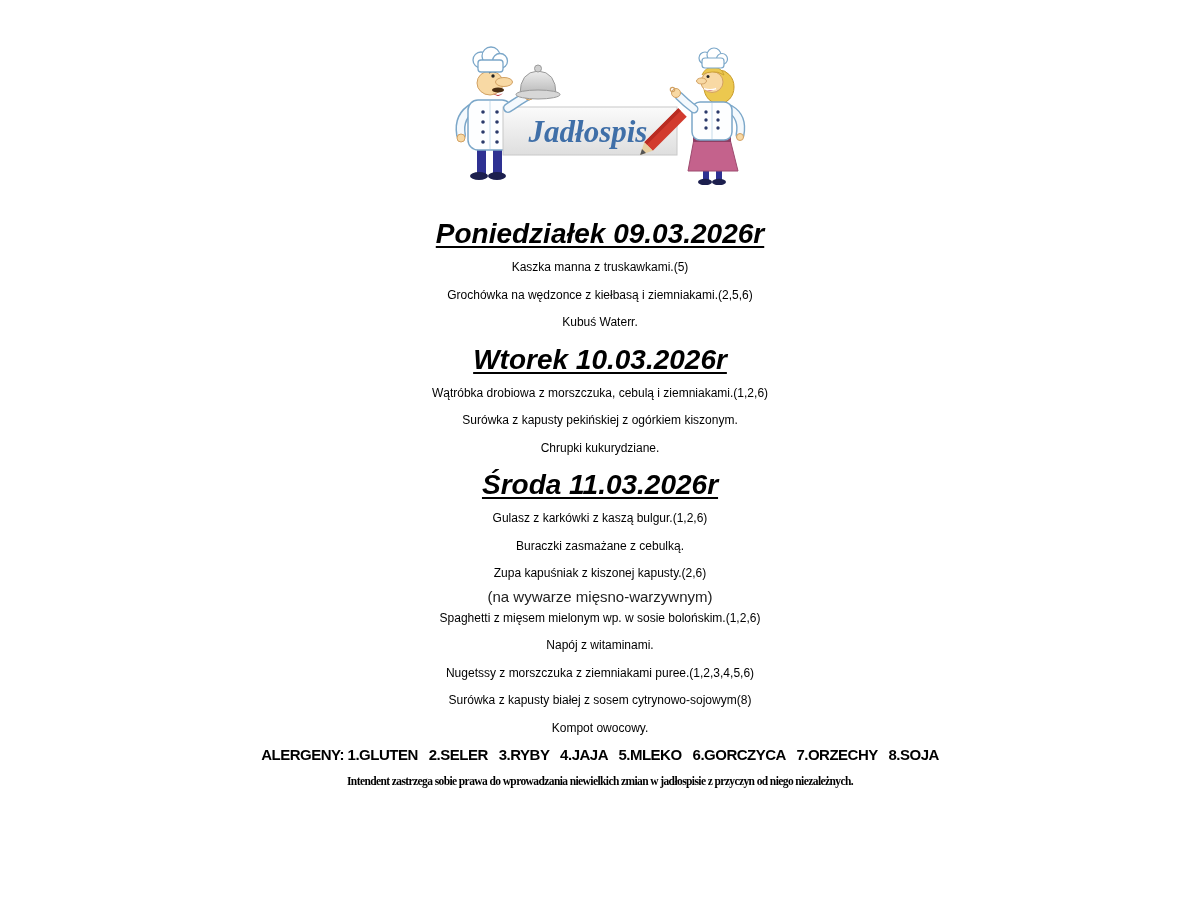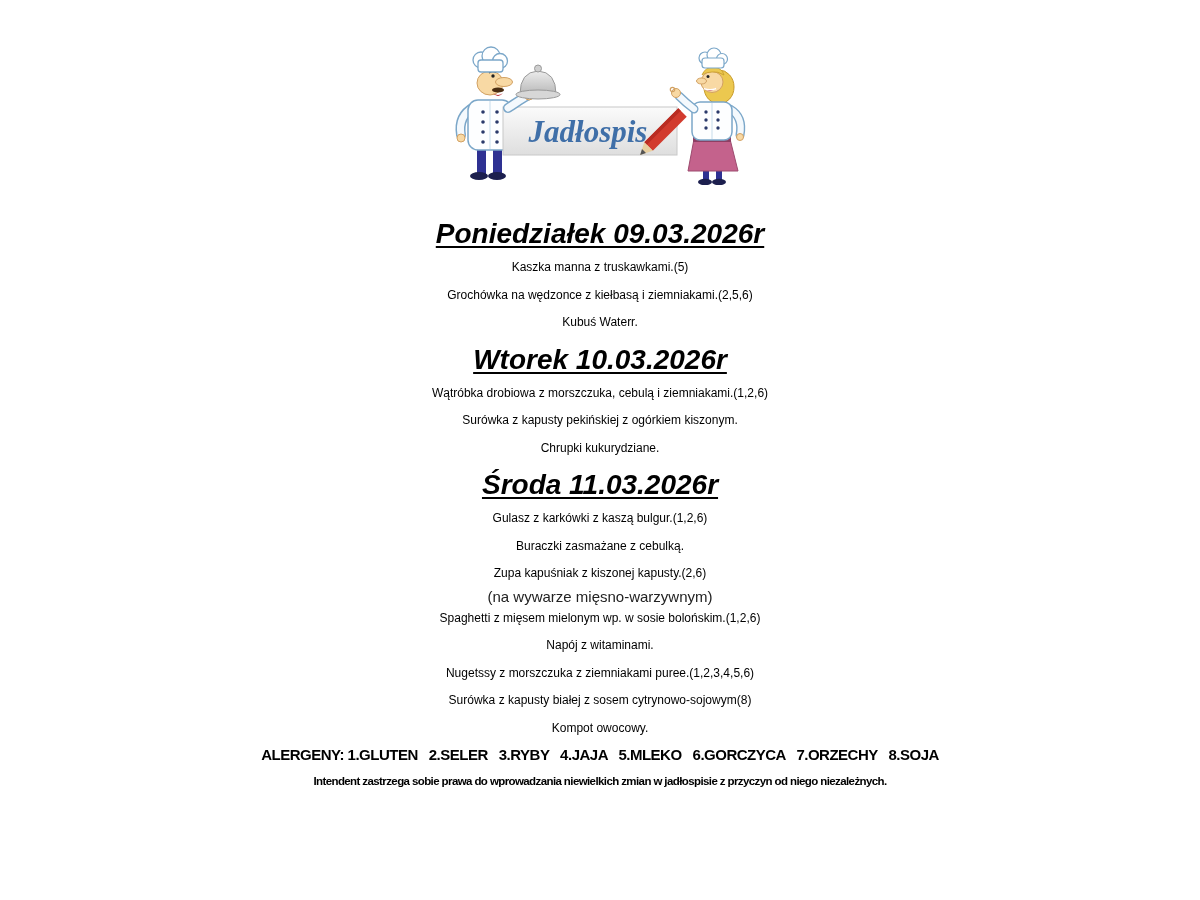--- a/index.html
+++ b/index.html
@@ -21,20 +21,21 @@
   .menu-item { font-size: 12px; line-height: 27.5px; margin: 0; }
   .menu-note { font-size: 15px; line-height: 17px; margin: 0; color: #222; }
 
   .allergens {
     font-size: 15px; font-weight: bold; letter-spacing: -0.5px;
     white-space: pre; margin-top: 4px;
   }
   .footer {
     font-size: 11.5px; font-weight: bold; letter-spacing: -0.6px;
     margin-top: 12px;
+    font-family: Liberation Serif, serif;
   }
 </style>
 </head>
 <body>
 
 <div class="page">
 
   <div class="header-illustration">
     <svg width="300" height="140" viewBox="0 0 300 140">
       <defs>

